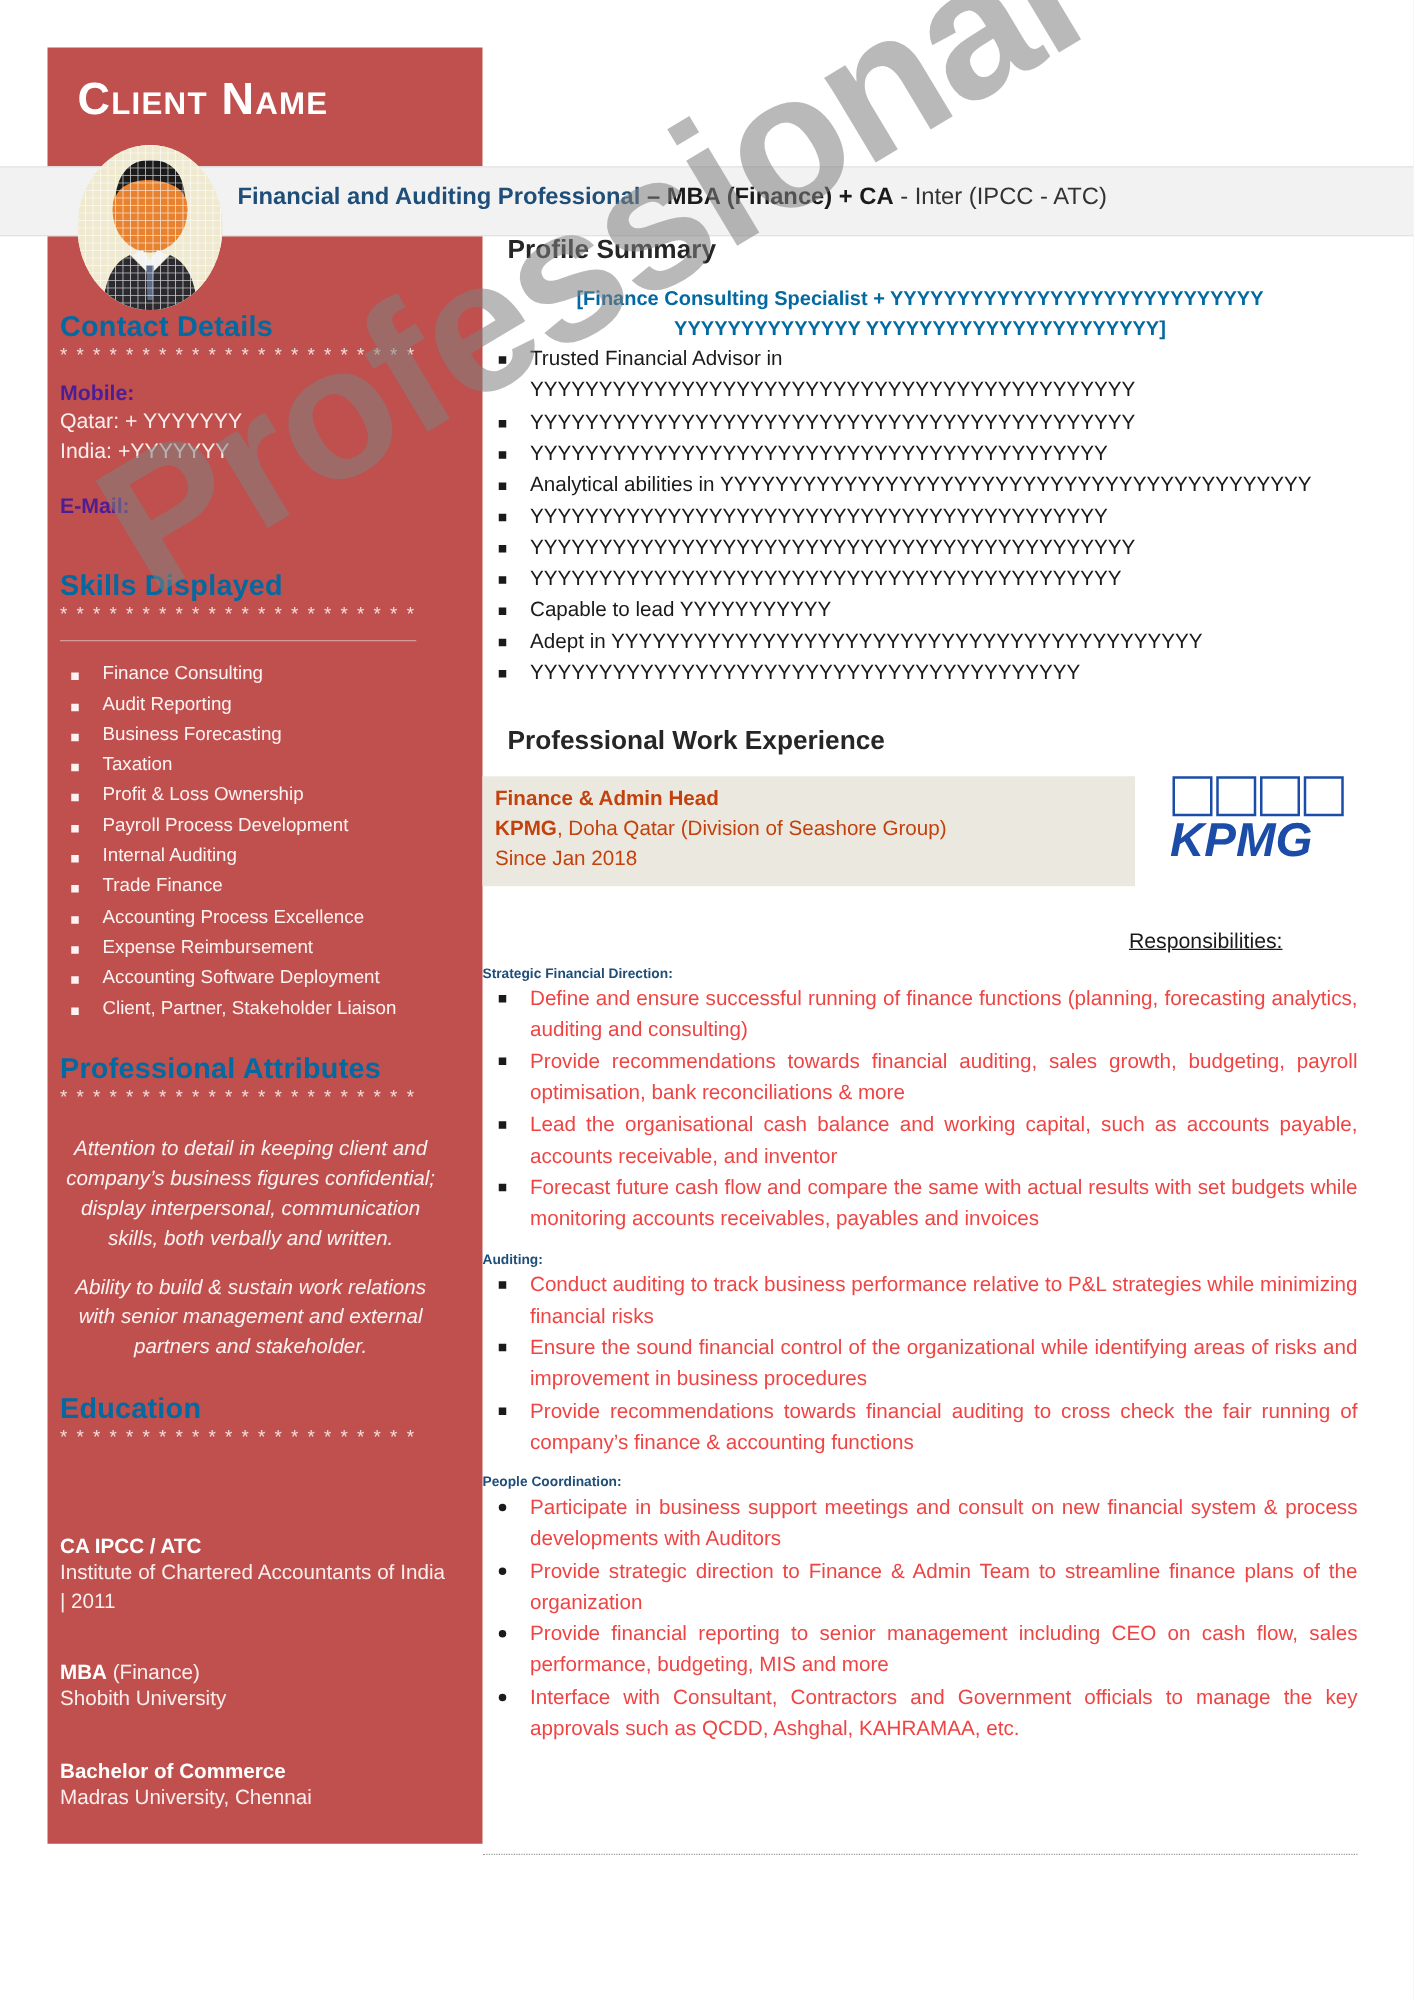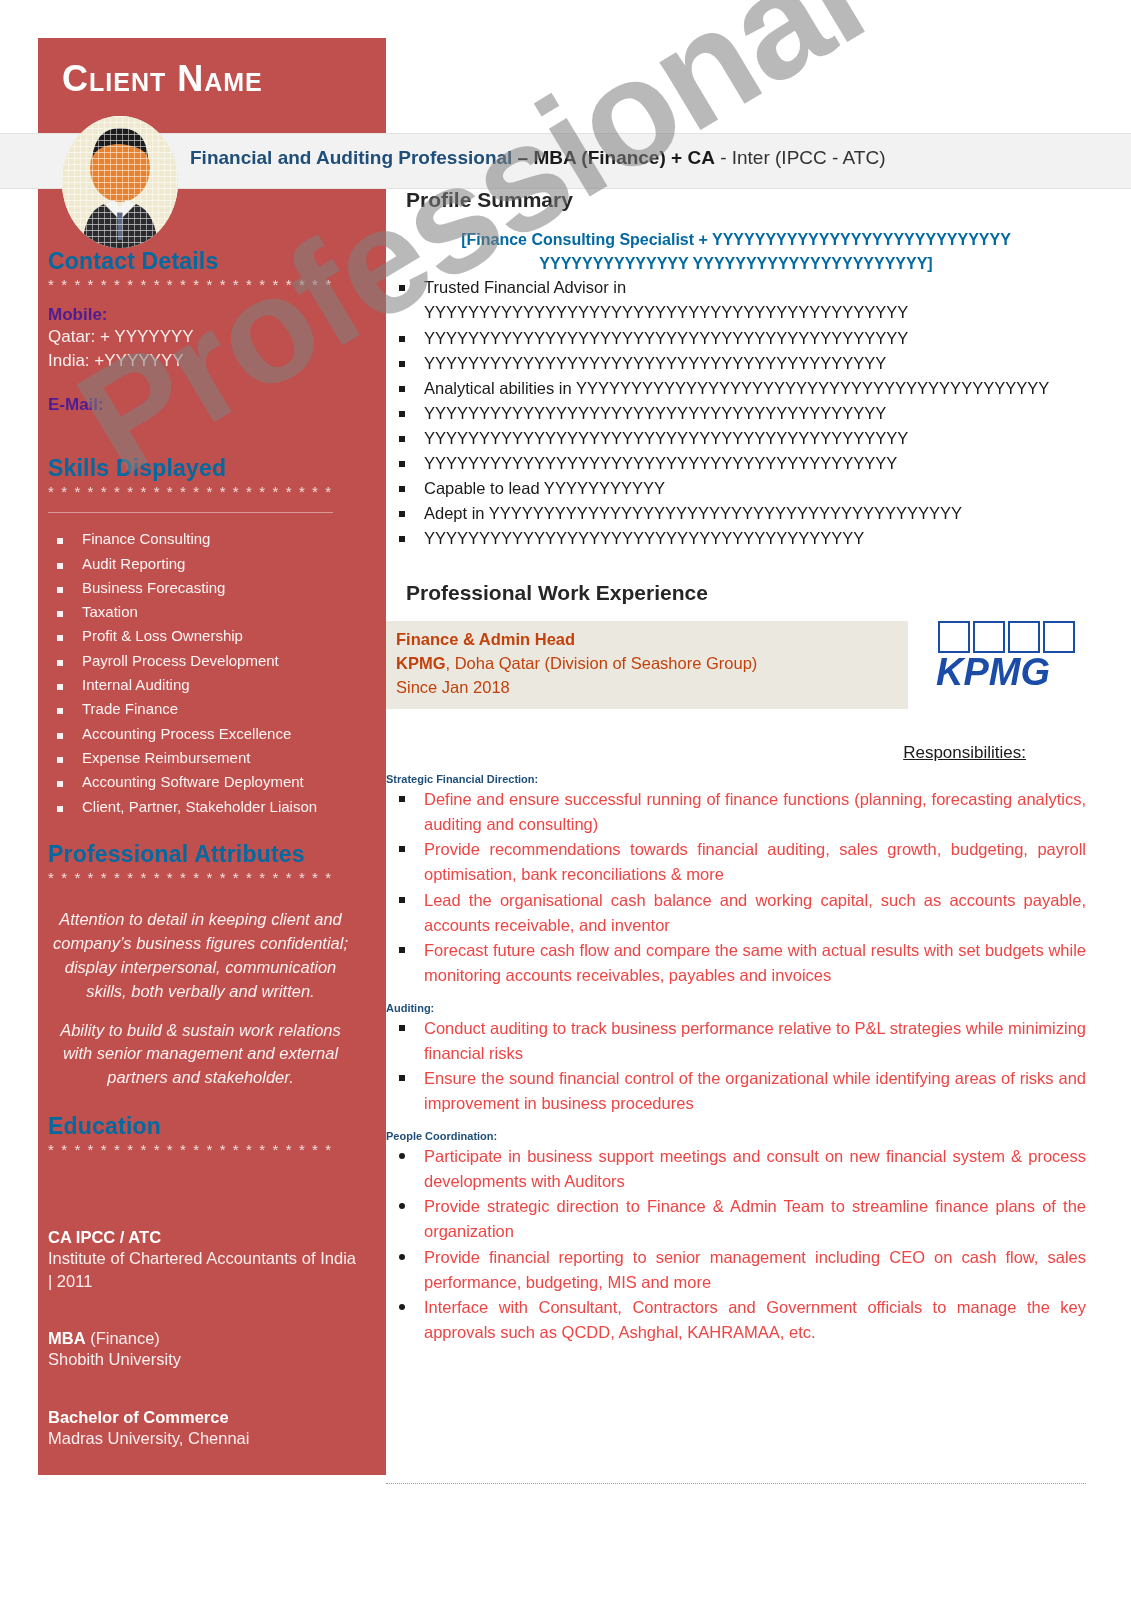--- a/index.html
+++ b/index.html
@@ -278,20 +278,21 @@
         <ul class="duties">
           <li>Define and ensure successful running of finance functions (planning, forecasting analytics, auditing and consulting)</li>
           <li>Provide recommendations towards financial auditing, sales growth, budgeting, payroll optimisation, bank reconciliations &amp; more</li>
           <li>Lead the organisational cash balance and working capital, such as accounts payable, accounts receivable, and inventor</li>
           <li>Forecast future cash flow and compare the same with actual results with set budgets while monitoring accounts receivables, payables and invoices</li>
         </ul>
         <div class="cat">Auditing:</div>
         <ul class="duties">
           <li>Conduct auditing to track business performance relative to P&amp;L strategies while minimizing financial risks</li>
           <li>Ensure the sound financial control of the organizational while identifying areas of risks and improvement in business procedures</li>
+          <li>Provide recommendations towards financial auditing to cross check the fair running of company’s finance &amp; accounting functions</li>
         </ul>
         <div class="cat">People Coordination:</div>
         <ul class="duties round">
           <li>Participate in business support meetings and consult on new financial system &amp; process developments with Auditors</li>
           <li>Provide strategic direction to Finance &amp; Admin Team to streamline finance plans of the organization</li>
           <li>Provide financial reporting to senior management including CEO on cash flow, sales performance, budgeting, MIS and more</li>
           <li>Interface with Consultant, Contractors and Government officials to manage the key approvals such as QCDD, Ashghal, KAHRAMAA, etc.</li>
         </ul>
       </div>
   </div>

